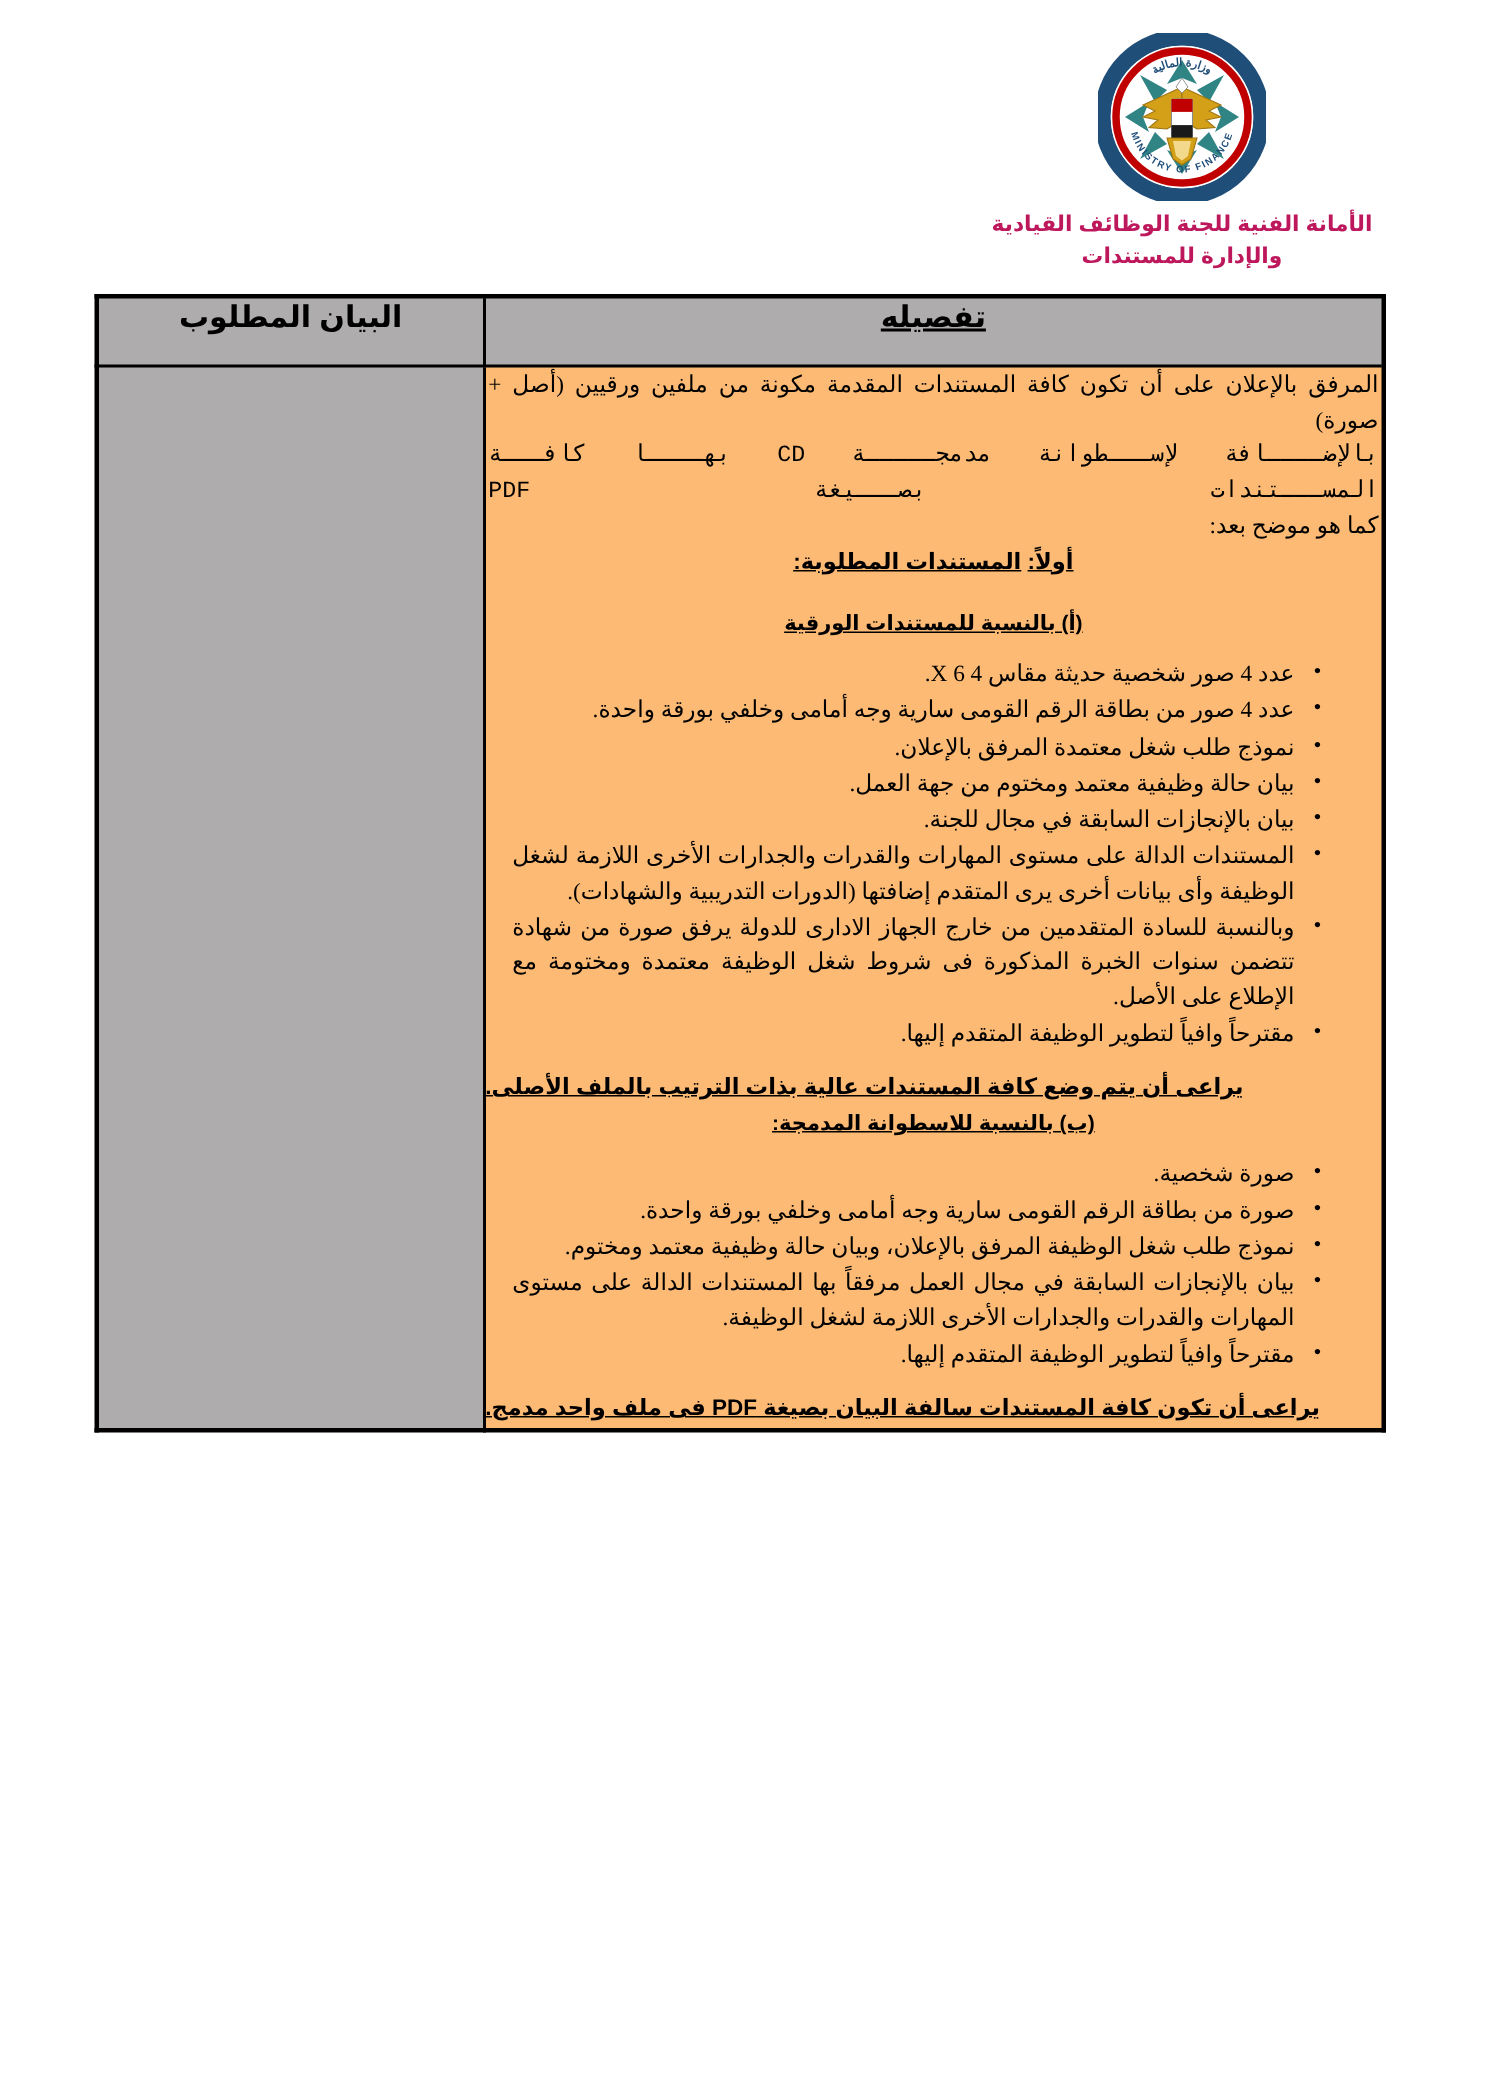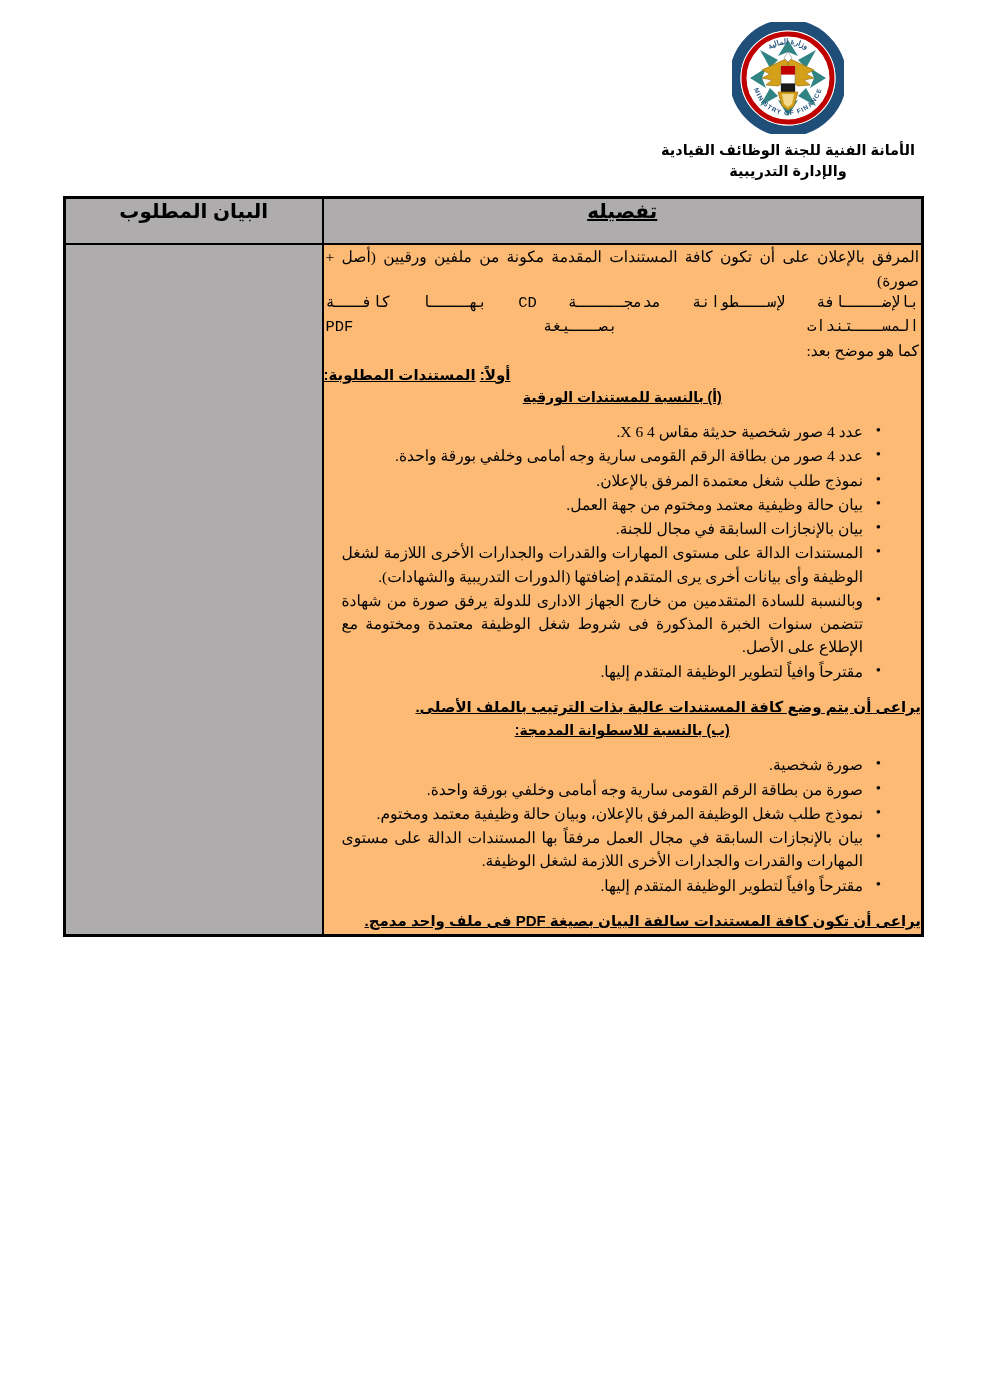--- a/index.html
+++ b/index.html
@@ -31,21 +31,21 @@
     height: 112px;
     margin: 0 auto 6px auto;
     position: relative;
   }
 
   .letterhead-title {
     font-family: "Liberation Sans", "DejaVu Sans", sans-serif;
     font-weight: bold;
     font-size: 14.5px;
     line-height: 1.45;
-    color: #000000;
+    color: #be185d;
     letter-spacing: -0.1px;
   }
   .letterhead-title div { white-space: nowrap; }
 
   
   .doc-table {
     position: absolute;
     top: 196px;
     right: 66px;
     width: 858px;
@@ -93,22 +93,22 @@
     display: block;
     text-align: justify;
     text-align-last: justify;
     font-family: Liberation Mono, monospace;
   }
 
   .sec-head {
     font-family: "Liberation Sans", "DejaVu Sans", sans-serif;
     font-weight: bold;
     font-size: 15px;
-    text-align: left;
-    margin: 1px 0 1px 0;
+    text-align: center;
+    margin: 1px 0 19px 0;
     line-height: 1.5;
   }
   .sec-head span { text-decoration: underline; }
 
   .sec-head-a {
     font-family: "Liberation Sans", "DejaVu Sans", sans-serif;
     font-weight: bold;
     font-size: 14px;
     text-align: center;
     margin: 0 0 2px 0;
@@ -141,21 +141,21 @@
   
   ul.bullets > li.short {
     text-align: right;
     text-align-last: right;
   }
 
   .note-bold {
     font-family: "Liberation Sans", "DejaVu Sans", sans-serif;
     font-weight: bold;
     font-size: 15px;
-    text-align: right;
+    text-align: left;
     line-height: 1.5;
     margin: 1px 0 2px 0;
   }
   .note-bold span { text-decoration: underline; }
 </style>
 </head>
 <body>
 
 <div class="letterhead">
 
@@ -202,21 +202,21 @@
 
       <path id="arcBot" d="M 21 58 A 35 35 0 0 0 91 58" fill="none"></path>
       <text font-size="6.4" font-family="'Liberation Sans', sans-serif" fill="#1F4E79" font-weight="bold" letter-spacing="1.1">
         <textPath href="#arcBot" startOffset="50%" text-anchor="middle">MINISTRY OF FINANCE</textPath>
       </text>
     </svg>
   </div>
 
   <div class="letterhead-title">
     <div>الأمانة الفنية للجنة الوظائف القيادية</div>
-    <div>والإدارة التدريبية</div>
+    <div>والإدارة للمستندات</div>
   </div>
 </div>
 
 <table class="doc-table">
   <colgroup>
     <col class="col-tafsil">
     <col class="col-bayan">
   </colgroup>
   <thead>
     <tr>

